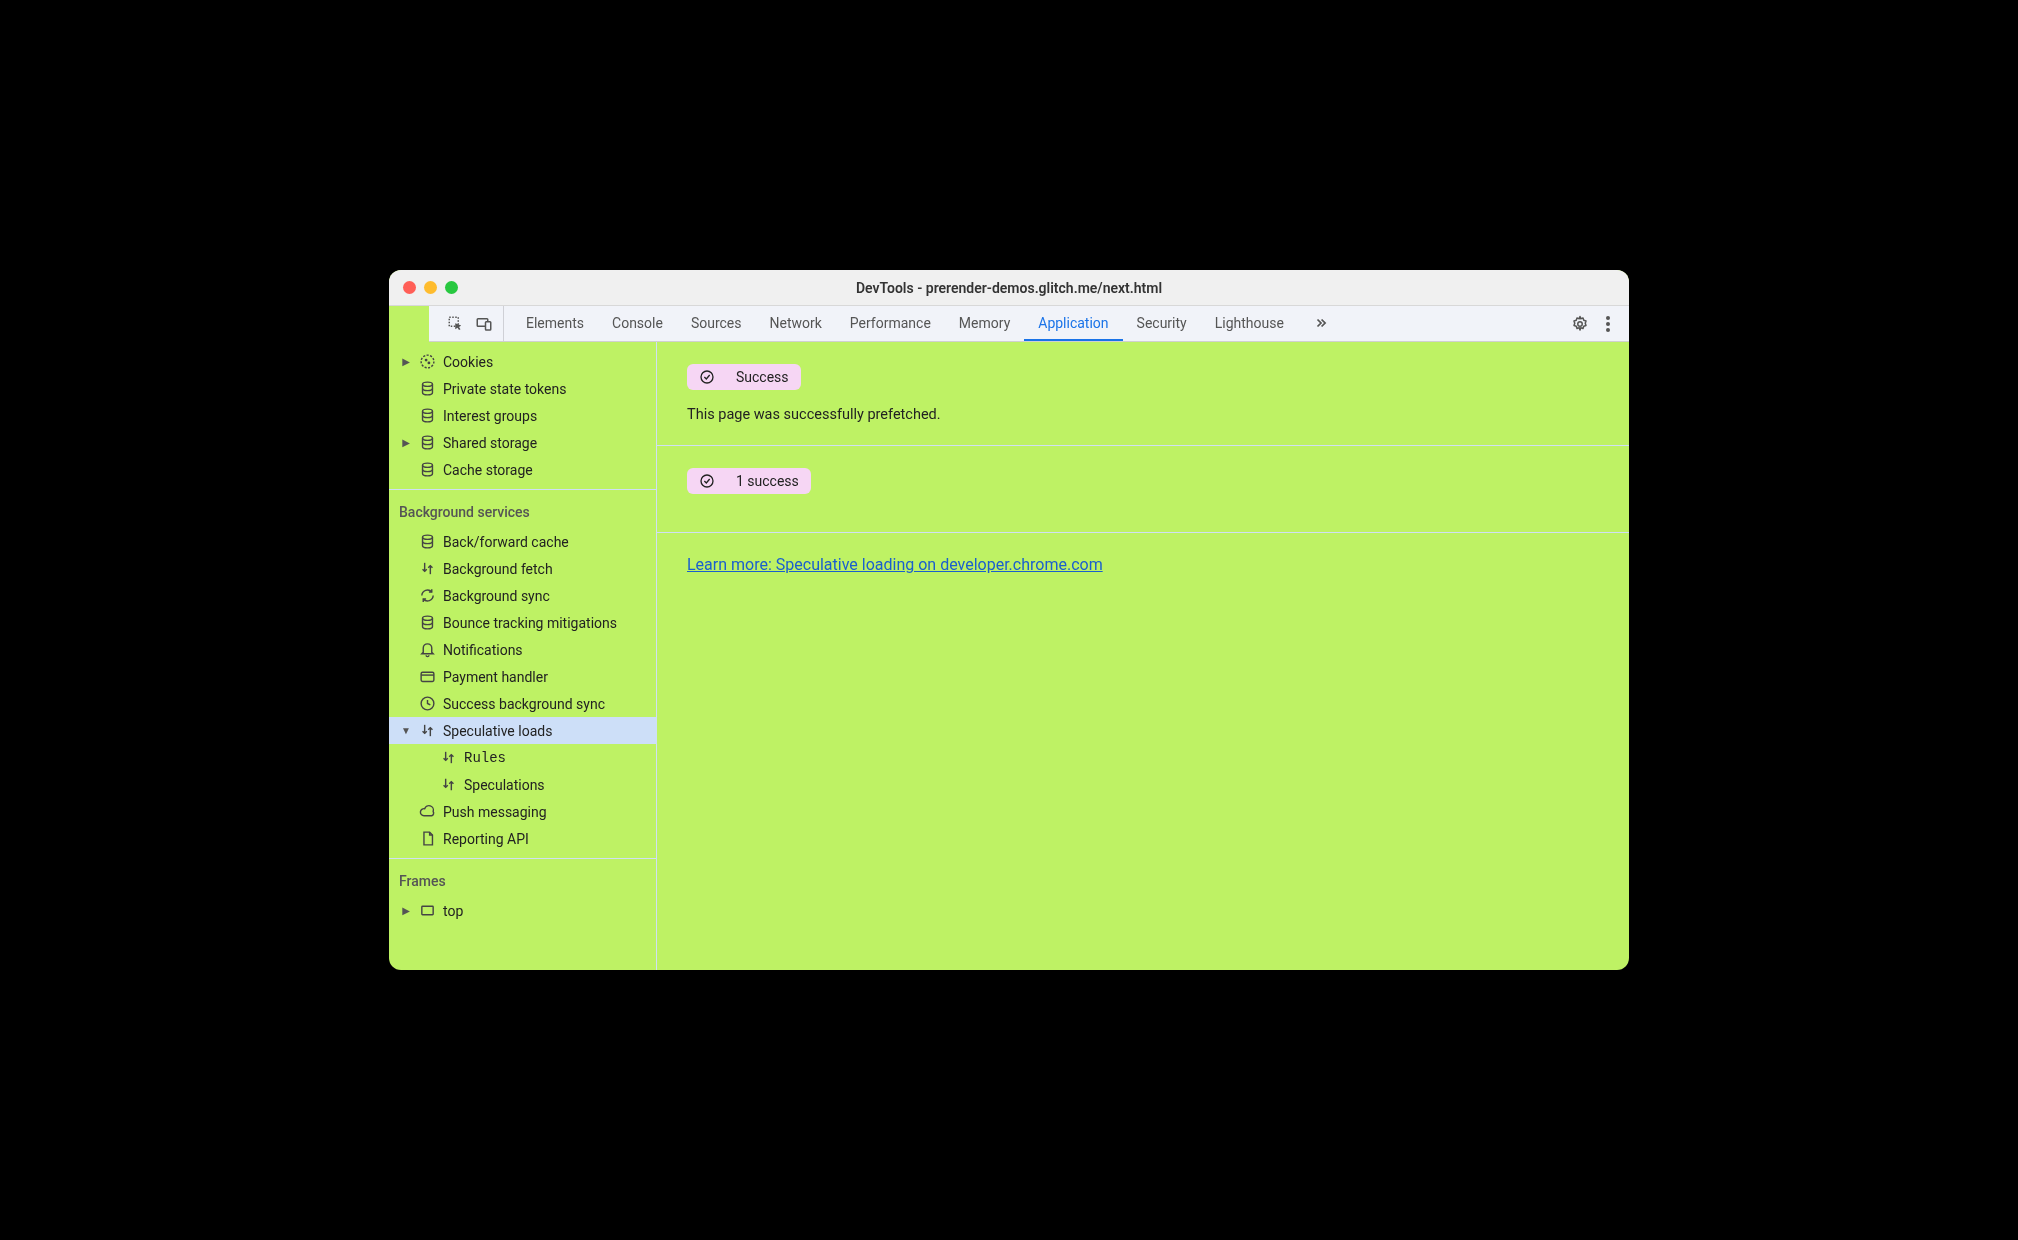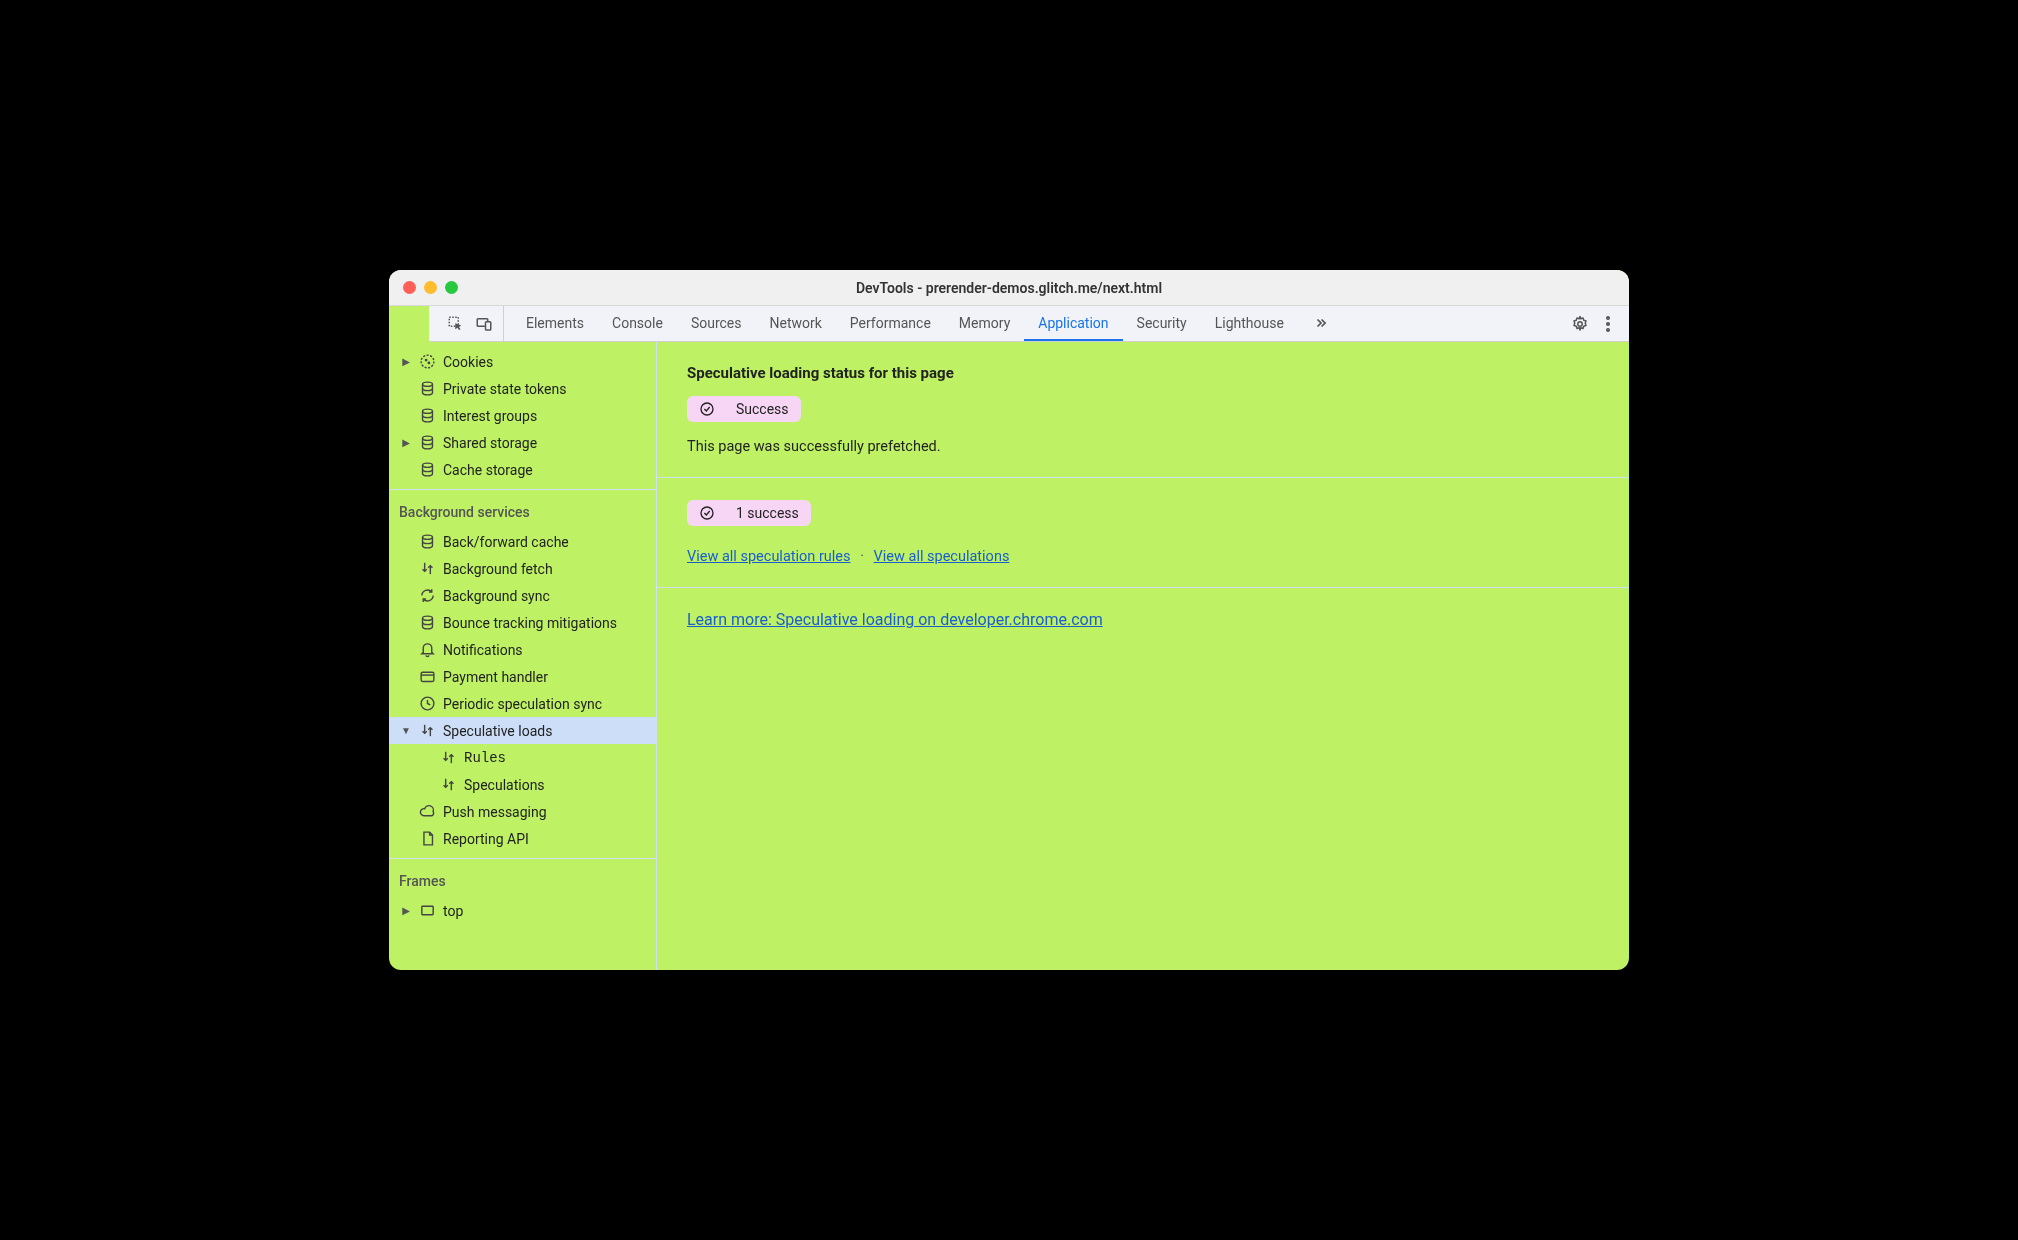--- a/index.html
+++ b/index.html
@@ -338,21 +338,21 @@
             <span>Payment handler</span>
           </div>
           <div class="side-item">
             <span class="arrow"></span>
             <span class="ic">
               <svg width="17" height="17" viewBox="0 0 24 24" fill="none" stroke="#444" stroke-width="2">
                 <circle cx="12" cy="12" r="9"></circle>
                 <path d="M12 7v5l4 2"></path>
               </svg>
             </span>
-            <span>Periodic speculation sync</span>
+            <span>Success background sync</span>
           </div>
           <div class="side-item selected">
             <span class="arrow">▼</span>
             <span class="ic">
               <svg width="17" height="17" viewBox="0 0 24 24" fill="none" stroke="#444" stroke-width="2">
                 <path d="M8 4v12"></path>
                 <path d="M5 13l3 3 3-3"></path>
                 <path d="M16 20V8"></path>
                 <path d="M13 11l3-3 3 3"></path>
               </svg>
@@ -409,48 +409,42 @@
               <svg width="17" height="17" viewBox="0 0 24 24" fill="none" stroke="#444" stroke-width="2">
                 <rect x="4" y="6" width="16" height="12" rx="1"></rect>
               </svg>
             </span>
             <span>top</span>
           </div>
         </div>
     </div>
 
     <div class="main">
-      <div class="main-section">
-        <h2>Speculative loading status for this page</h2>
-        <div class="pill">
-          <span>
-            <svg width="16" height="16" viewBox="0 0 24 24" fill="none" stroke="#222" stroke-width="2">
-                <circle cx="12" cy="12" r="9"></circle>
-                <path d="M8 12l3 3 5-6"></path>
-              </svg>
-          </span>
-          <span>Success</span>
-        </div>
-        <div class="desc">This page was successfully prefetched.</div>
-      </div>
-
       <div class="main-section">
         <div class="pill">
           <span>
             <svg width="16" height="16" viewBox="0 0 24 24" fill="none" stroke="#222" stroke-width="2">
                 <circle cx="12" cy="12" r="9"></circle>
                 <path d="M8 12l3 3 5-6"></path>
               </svg>
           </span>
+          <span>Success</span>
+        </div>
+        <div class="desc">This page was successfully prefetched.</div>
+      </div>
+
+      <div class="main-section">
+        <div class="pill">
+          <span>
+            <svg width="16" height="16" viewBox="0 0 24 24" fill="none" stroke="#222" stroke-width="2">
+                <circle cx="12" cy="12" r="9"></circle>
+                <path d="M8 12l3 3 5-6"></path>
+              </svg>
+          </span>
           <span>1 success</span>
-        </div>
-        <div class="links">
-          <a>View all speculation rules</a>
-          <span class="dot-sep">·</span>
-          <a>View all speculations</a>
         </div>
       </div>
 
       <div class="main-section noborder learn">
         <a>Learn more: Speculative loading on developer.chrome.com</a>
       </div>
     </div>
   </div>
 </div>
 

